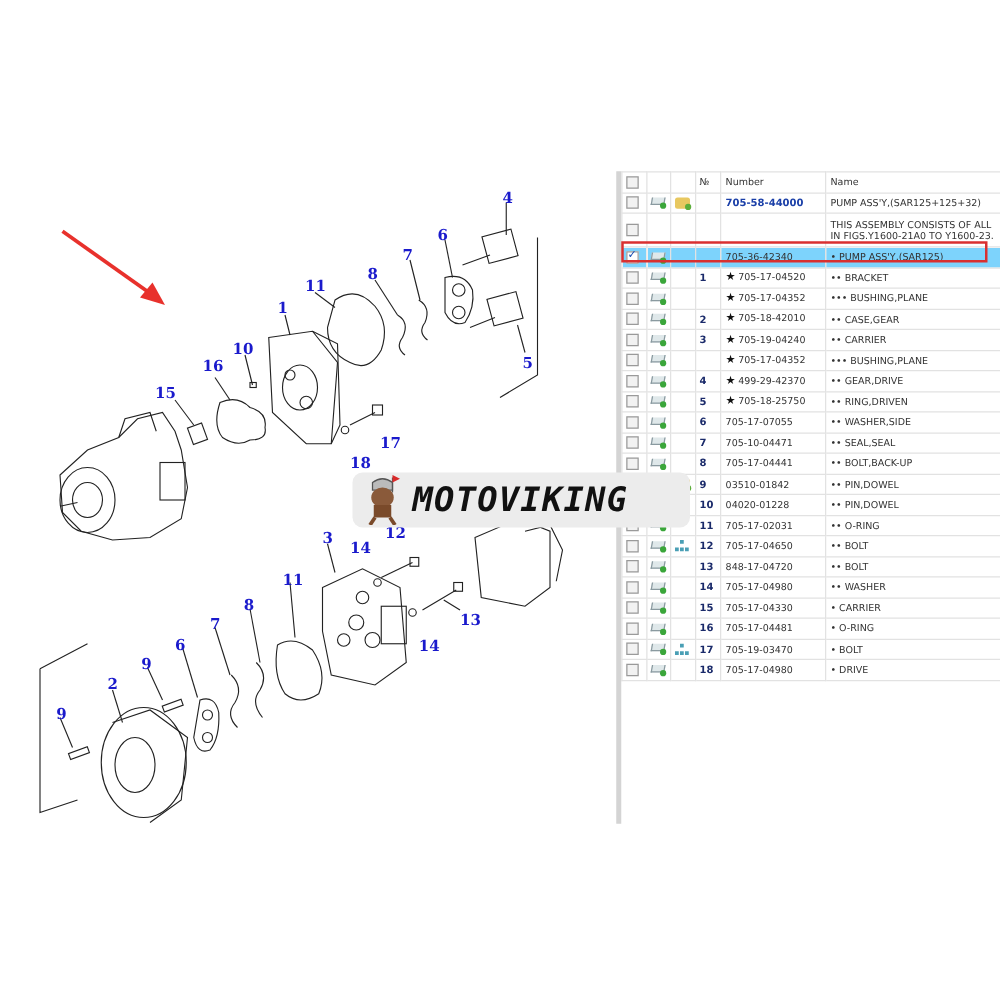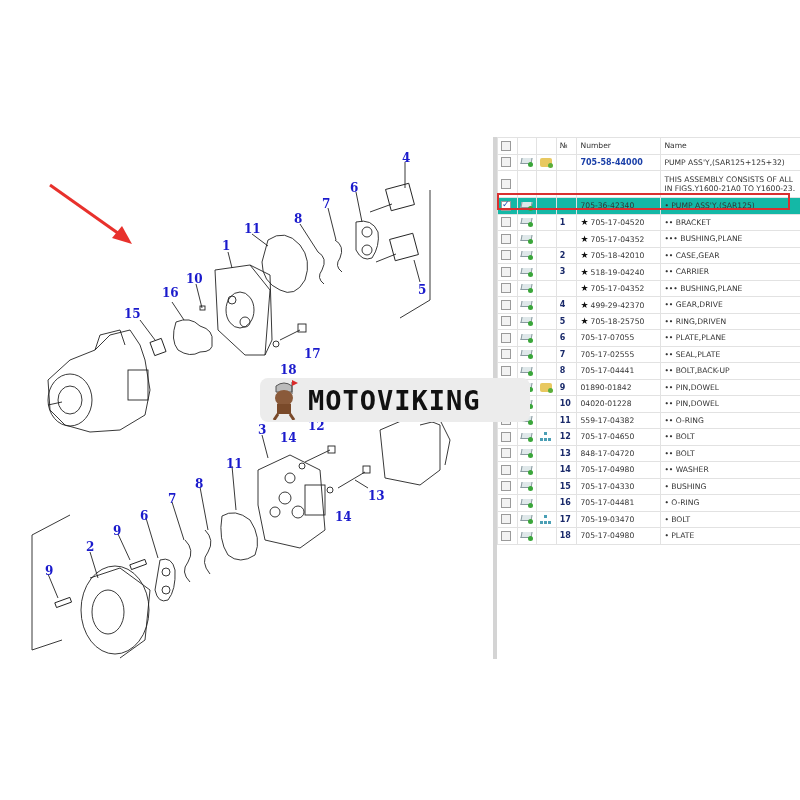--- a/index.html
+++ b/index.html
@@ -18,23 +18,23 @@
   .cart{display:inline-block;width:12px;height:10px;position:relative;vertical-align:middle;}
   .cart::before{content:"";position:absolute;left:0;top:1px;width:9px;height:5px;border:1px solid #8a9aa0;border-top:none;background:#dfe8ea;transform:skewX(-10deg);}
   .cart::after{content:"";position:absolute;right:0;bottom:0;width:5px;height:5px;border-radius:50%;background:#3aa63a;}
   .folder{display:inline-block;width:12px;height:9px;background:#e8c860;border-radius:2px;position:relative;vertical-align:middle;}
   .folder::after{content:"";position:absolute;right:-1px;bottom:-1px;width:5px;height:5px;border-radius:50%;background:#5cae3a;}
   .tree{display:inline-block;width:12px;height:9px;position:relative;vertical-align:middle;}
   .tree i{position:absolute;width:3px;height:3px;background:#4a9fb5;}
   .num{font-weight:bold;color:#1a2a6a;font-size:8px;}
   .pn-link{color:#1a3fa8;font-weight:bold;font-size:8px;}
   .star{color:#111;font-size:9px;margin-right:2px;}
-  .selected td{background:#14b8a6;}
+  .selected td{background:#7dd3fc;}
   .sel-outline{position:absolute;left:497px;top:193px;width:293px;height:17px;border:2px solid #d93030;box-sizing:border-box;pointer-events:none;}
-  .logo{position:absolute;left:260px;top:378px;width:270px;height:44px;background:#ececec;border-radius:8px;display:flex;align-items:center;}
+  .logo{position:absolute;left:282px;top:378px;width:270px;height:44px;background:#ececec;border-radius:8px;display:flex;align-items:center;font-style:italic;}
   .logo-text{font-family:"DejaVu Sans Mono",monospace;font-weight:bold;font-size:27px;letter-spacing:1px;color:#111;margin-left:6px;}
   .viking{width:36px;height:40px;position:relative;margin-left:6px;}
 </style>
 </head>
 <body>
 
 <div class="diagram">
   <svg width="495" height="800" viewBox="0 0 495 800">
 
     <g>
@@ -243,21 +243,21 @@
           <td><span class="star">★</span><span class="">705-18-42010</span></td>
           <td>
             <div>•• CASE,GEAR</div>
           </td>
         </tr>
         <tr>
           <td><span class="cb"></span></td>
           <td><span class="cart"></span></td>
           <td></td>
           <td><span class="num">3</span></td>
-          <td><span class="star">★</span><span class="">518-19-04240</span></td>
+          <td><span class="star">★</span><span class="">705-19-04240</span></td>
           <td>
             <div>•• CARRIER</div>
           </td>
         </tr>
         <tr>
           <td><span class="cb"></span></td>
           <td><span class="cart"></span></td>
           <td></td>
           <td><span class="num"></span></td>
           <td><span class="star">★</span><span class="">705-17-04352</span></td>
@@ -285,69 +285,69 @@
             <div>•• RING,DRIVEN</div>
           </td>
         </tr>
         <tr>
           <td><span class="cb"></span></td>
           <td><span class="cart"></span></td>
           <td></td>
           <td><span class="num">6</span></td>
           <td><span class="">705-17-07055</span></td>
           <td>
-            <div>•• PLATE,PLANE</div>
+            <div>•• WASHER,SIDE</div>
           </td>
         </tr>
         <tr>
           <td><span class="cb"></span></td>
           <td><span class="cart"></span></td>
           <td></td>
           <td><span class="num">7</span></td>
-          <td><span class="">705-17-02555</span></td>
-          <td>
-            <div>•• SEAL,PLATE</div>
+          <td><span class="">705-10-04471</span></td>
+          <td>
+            <div>•• SEAL,SEAL</div>
           </td>
         </tr>
         <tr>
           <td><span class="cb"></span></td>
           <td><span class="cart"></span></td>
           <td></td>
           <td><span class="num">8</span></td>
           <td><span class="">705-17-04441</span></td>
           <td>
             <div>•• BOLT,BACK-UP</div>
           </td>
         </tr>
         <tr>
           <td><span class="cb"></span></td>
           <td><span class="cart"></span></td>
           <td><span class="folder"></span></td>
           <td><span class="num">9</span></td>
-          <td><span class="">01890-01842</span></td>
+          <td><span class="">03510-01842</span></td>
           <td>
             <div>•• PIN,DOWEL</div>
           </td>
         </tr>
         <tr>
           <td><span class="cb"></span></td>
           <td><span class="cart"></span></td>
           <td></td>
           <td><span class="num">10</span></td>
           <td><span class="">04020-01228</span></td>
           <td>
             <div>•• PIN,DOWEL</div>
           </td>
         </tr>
         <tr>
           <td><span class="cb"></span></td>
           <td><span class="cart"></span></td>
           <td></td>
           <td><span class="num">11</span></td>
-          <td><span class="">559-17-04382</span></td>
+          <td><span class="">705-17-02031</span></td>
           <td>
             <div>•• O-RING</div>
           </td>
         </tr>
         <tr>
           <td><span class="cb"></span></td>
           <td><span class="cart"></span></td>
           <td><span class="tree"><i style="left:4px;top:0"></i><i style="left:0;top:6px"></i><i style="left:4px;top:6px"></i><i style="left:8px;top:6px"></i></span></td>
           <td><span class="num">12</span></td>
           <td><span class="">705-17-04650</span></td>
@@ -375,21 +375,21 @@
             <div>•• WASHER</div>
           </td>
         </tr>
         <tr>
           <td><span class="cb"></span></td>
           <td><span class="cart"></span></td>
           <td></td>
           <td><span class="num">15</span></td>
           <td><span class="">705-17-04330</span></td>
           <td>
-            <div>• BUSHING</div>
+            <div>• CARRIER</div>
           </td>
         </tr>
         <tr>
           <td><span class="cb"></span></td>
           <td><span class="cart"></span></td>
           <td></td>
           <td><span class="num">16</span></td>
           <td><span class="">705-17-04481</span></td>
           <td>
             <div>• O-RING</div>
@@ -405,21 +405,21 @@
             <div>• BOLT</div>
           </td>
         </tr>
         <tr>
           <td><span class="cb"></span></td>
           <td><span class="cart"></span></td>
           <td></td>
           <td><span class="num">18</span></td>
           <td><span class="">705-17-04980</span></td>
           <td>
-            <div>• PLATE</div>
+            <div>• DRIVE</div>
           </td>
         </tr>
       </tbody>
   </table>
 </div>
 <div class="sel-outline"></div>
 
 <div class="logo">
   <div class="viking">
     <svg width="36" height="40" viewBox="0 0 36 40">

